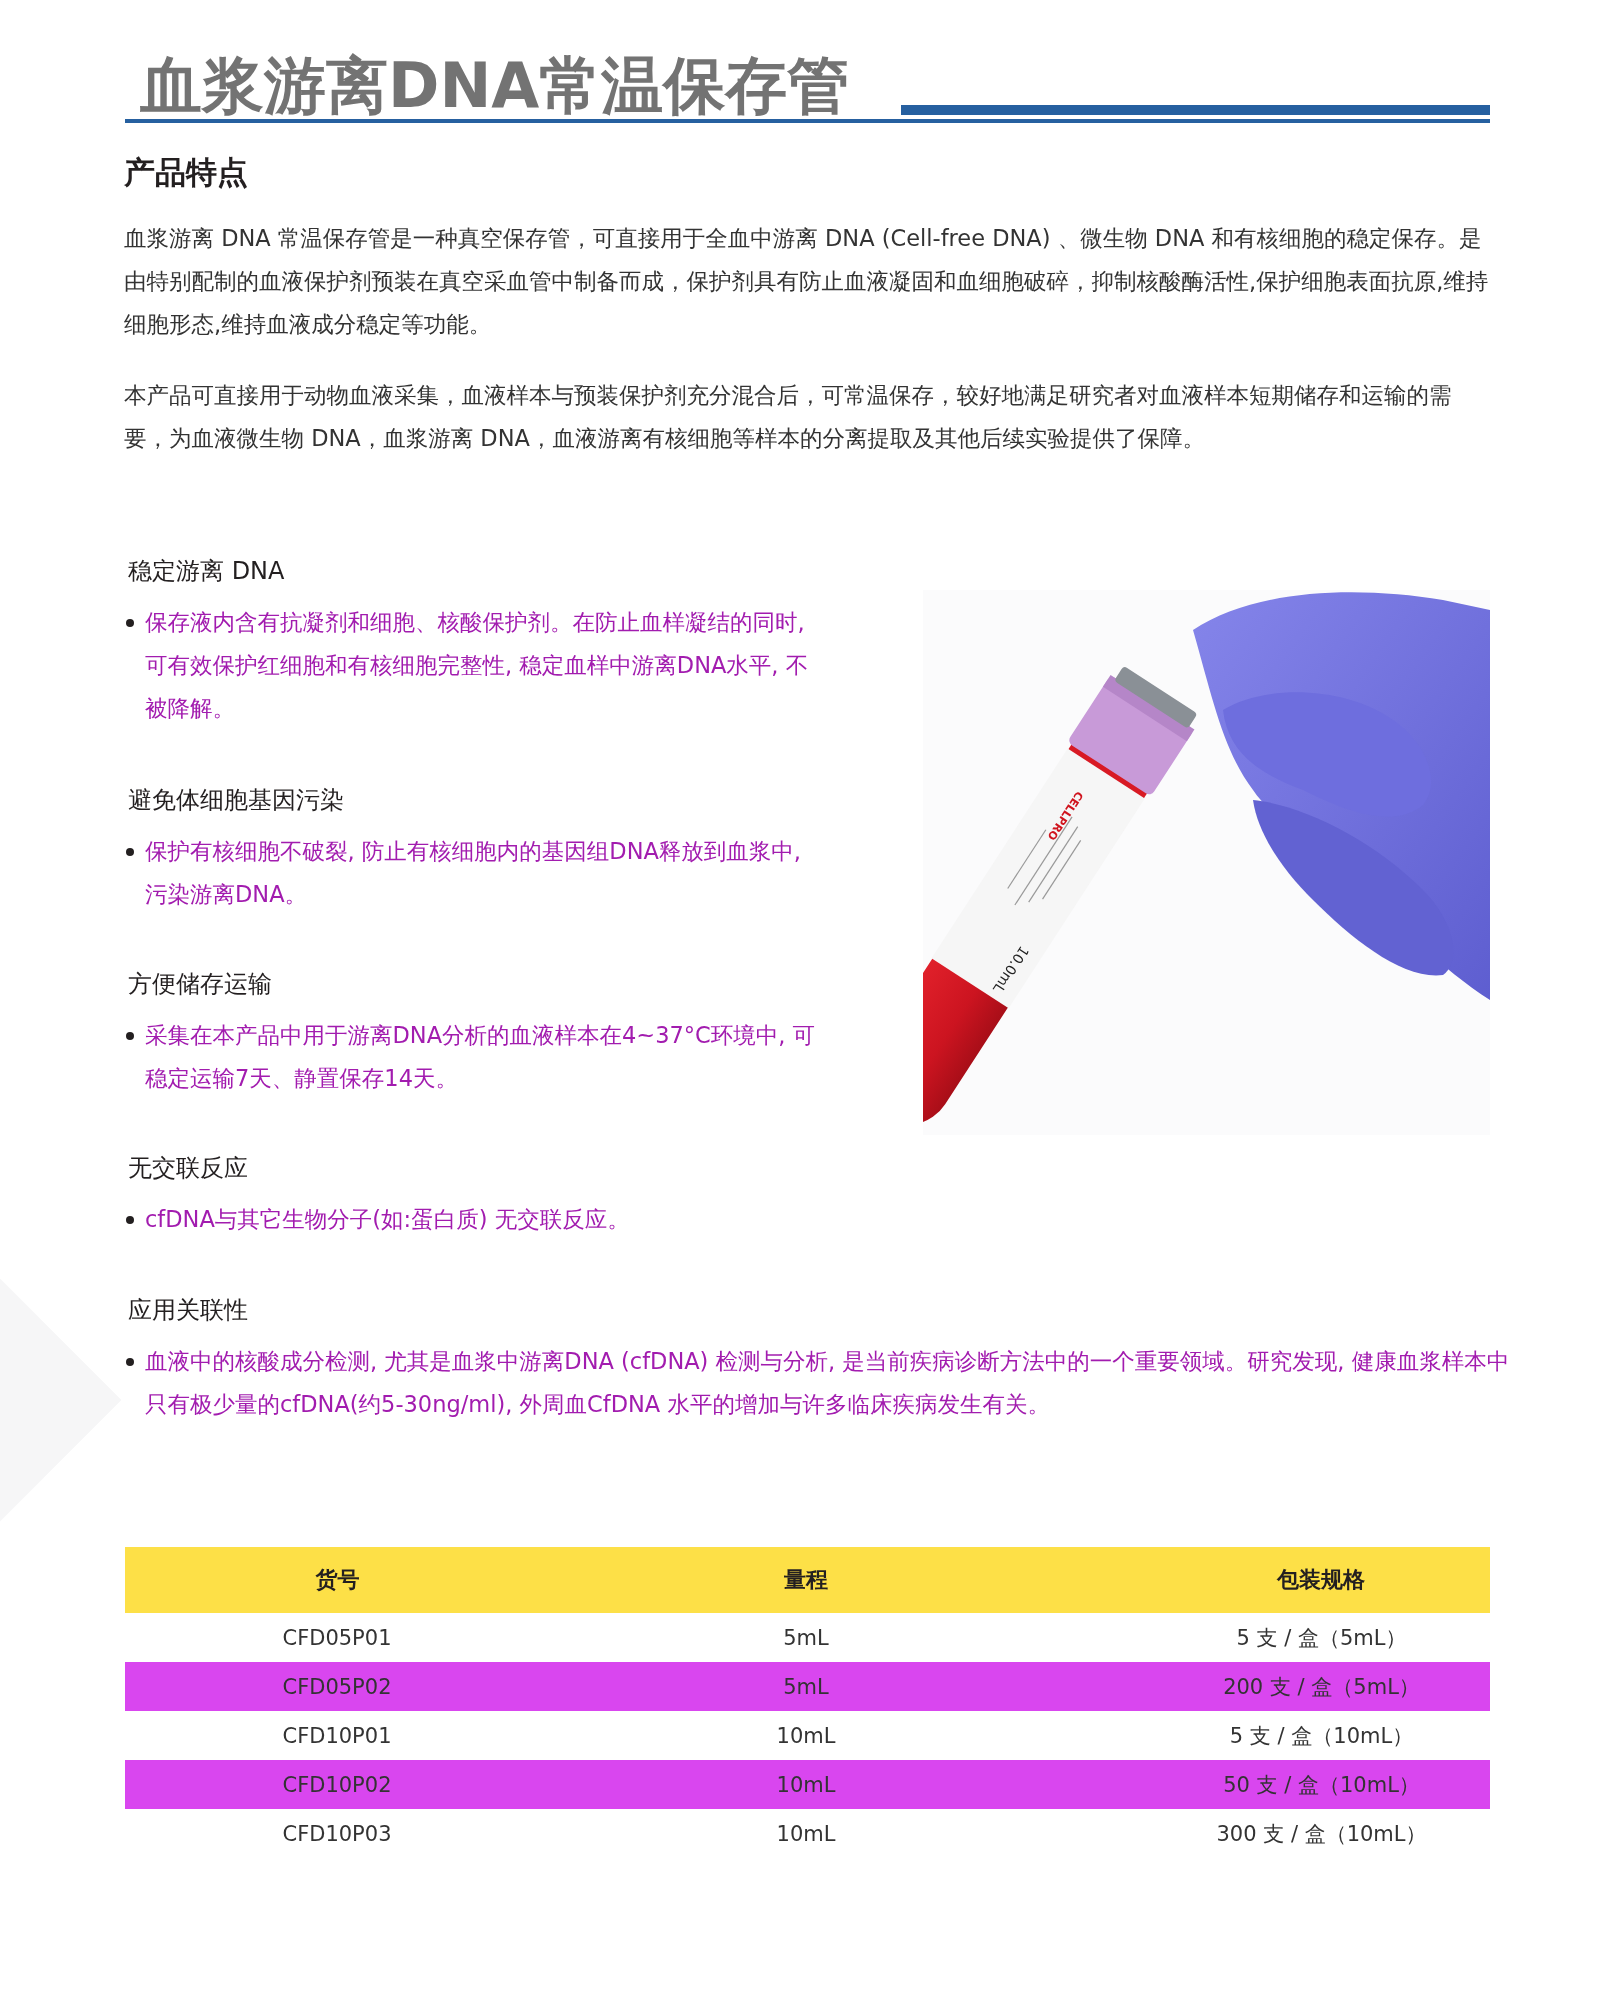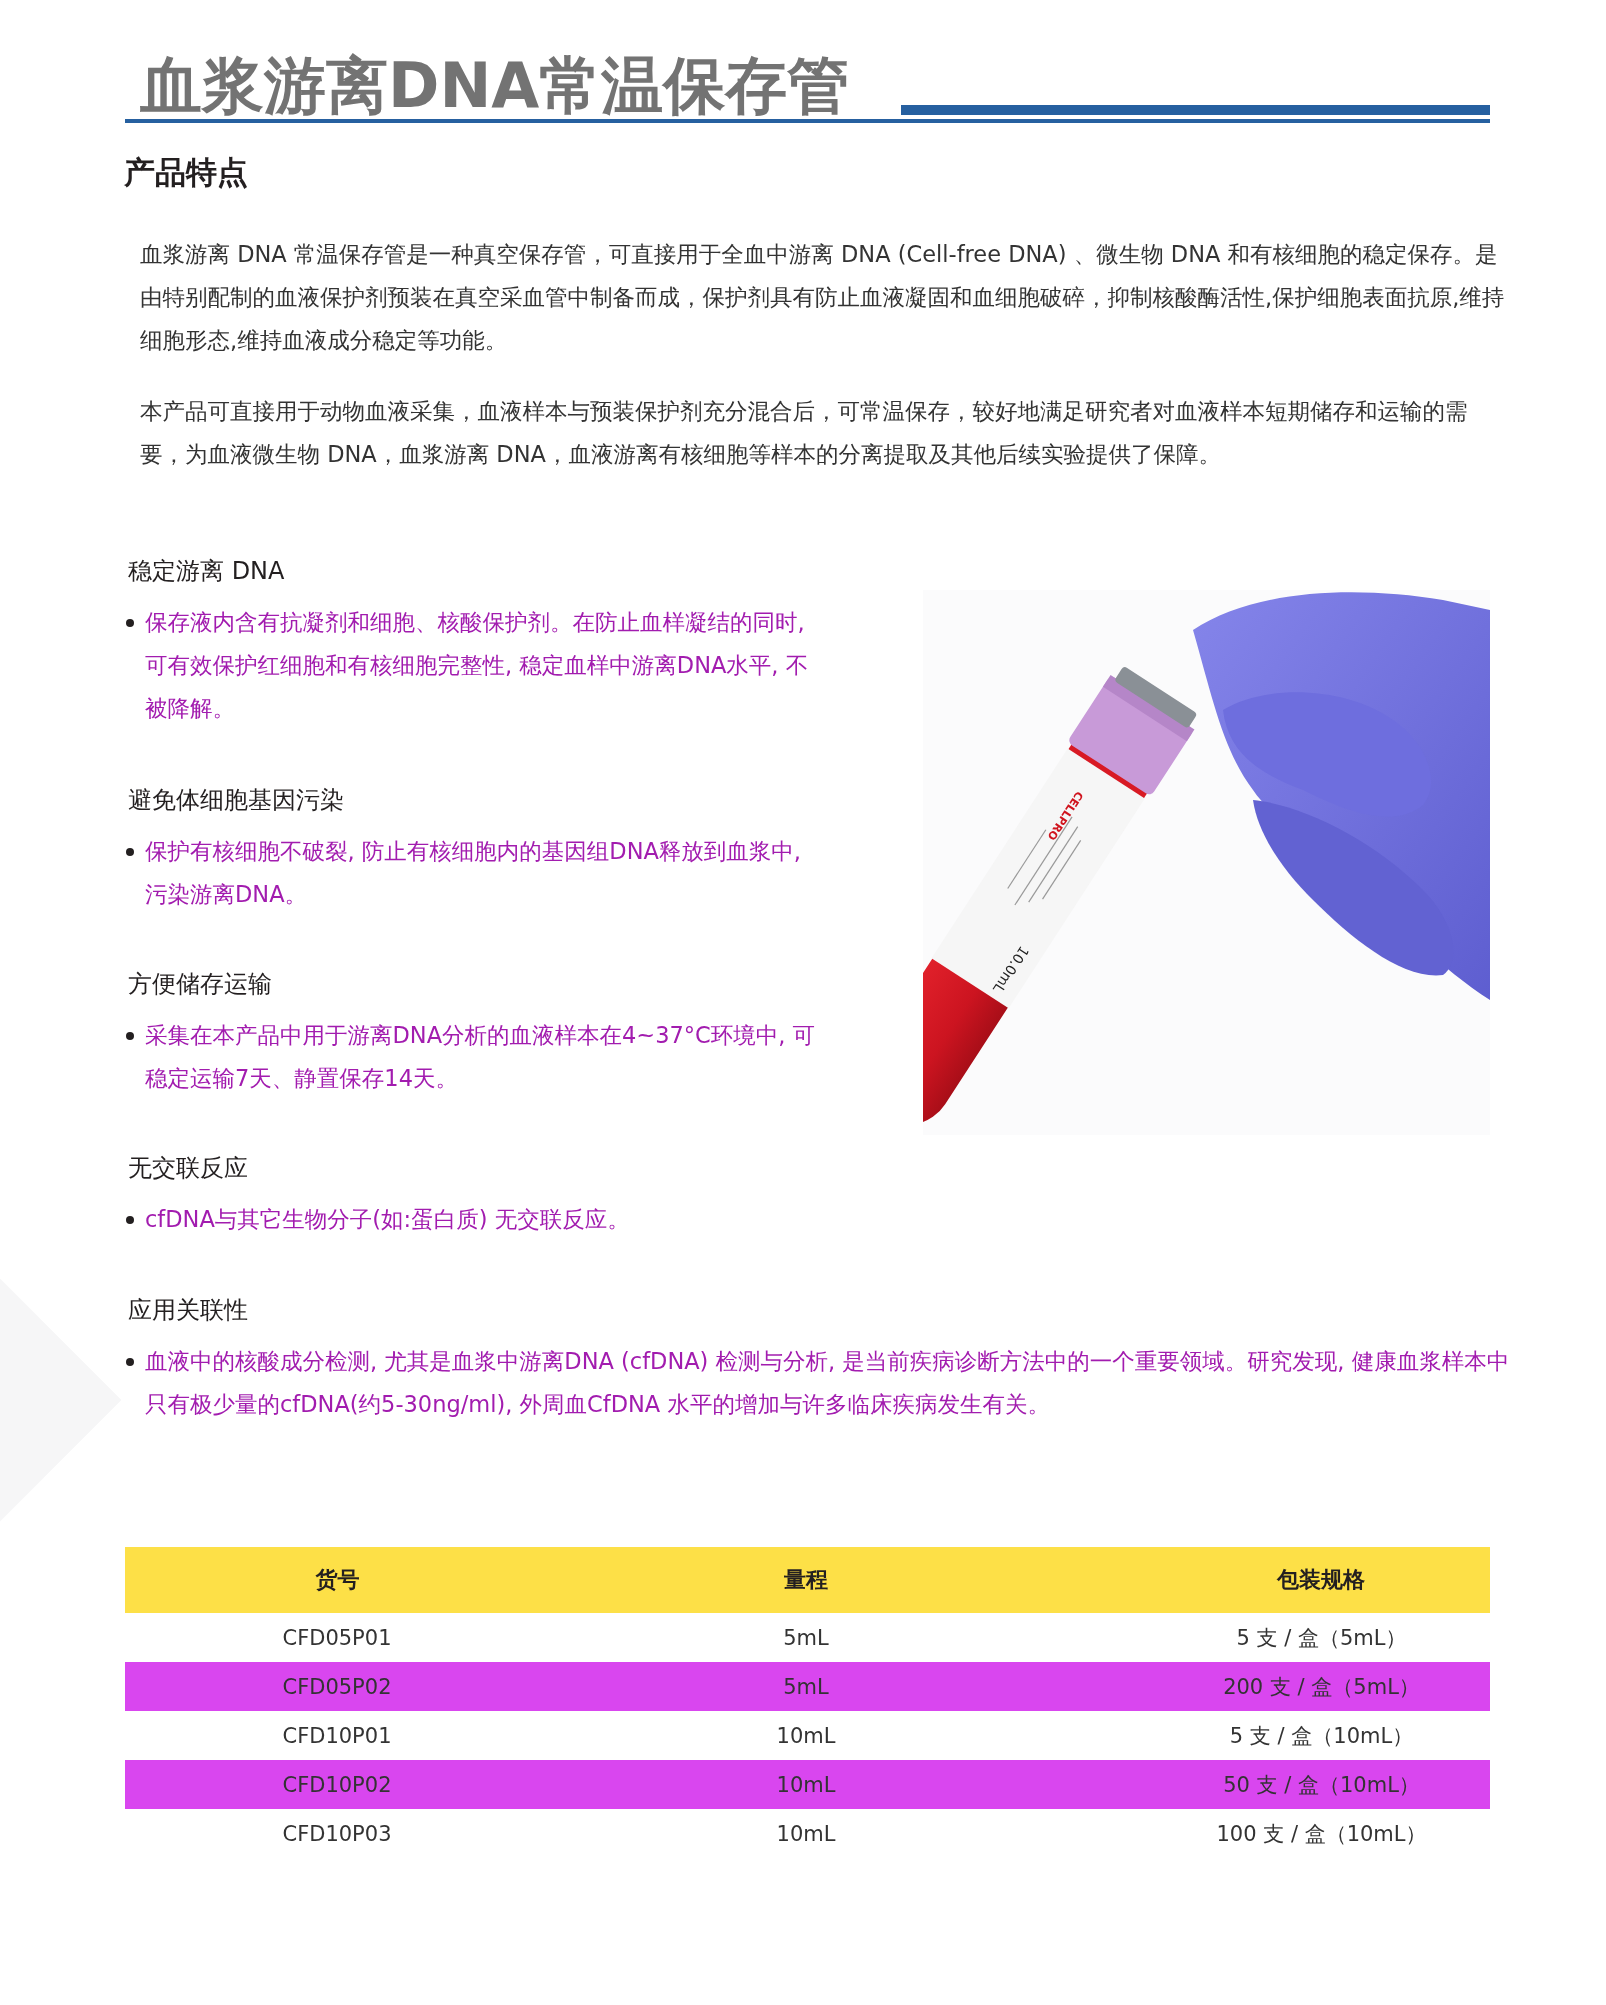--- a/index.html
+++ b/index.html
@@ -17,21 +17,21 @@
     font-size: 62px; font-weight: bold; letter-spacing: 0px; line-height: 80px;
     color: #737373; white-space: nowrap;
   }
   .title-underline { position: absolute; left: 125px; top: 119px; width: 1365px; height: 4px; }
   .title-bar { position: absolute; left: 901px; top: 105px; width: 589px; height: 10px; }
   .section-title {
     position: absolute; left: 124px; top: 150px; margin: 0;
     font-size: 31px; font-weight: bold; line-height: 44px;
   }
   .para {
-    position: absolute; left: 124px; width: 1370px; margin: 16px;
+    position: absolute; left: 124px; width: 1370px; margin: 0;
     font-size: 22.5px; line-height: 43px; color: #333;
   }
   .p1 { top: 217px; }
   .p2 { top: 374px; }
   .feature { position: absolute; left: 124px; }
   .feature h3 { margin: 4px; font-size: 24px; font-weight: normal; line-height: 32px; color: #231f20; }
   .feature ul { list-style: none; margin: 14px 0 0 0; padding: 0; }
   .feature li { position: relative; padding-left: 21px; font-size: 22.5px; line-height: 43px; color: #a21caf; }
   .feature li .dot {
     position: absolute; left: 2px; top: 18px; width: 8px; height: 8px; border-radius: 50%; background: #231f20;
@@ -180,16 +180,16 @@
       <td class="c3">5 支 / 盒（10mL）</td>
     </tr>
     <tr class="shade">
       <td class="c1">CFD10P02</td>
       <td class="c2">10mL</td>
       <td class="c3">50 支 / 盒（10mL）</td>
     </tr>
     <tr>
       <td class="c1">CFD10P03</td>
       <td class="c2">10mL</td>
-      <td class="c3">100 支 / 盒（10mL）</td>
+      <td class="c3">300 支 / 盒（10mL）</td>
     </tr>
   </tbody>
 </table>
 
 </body></html>

